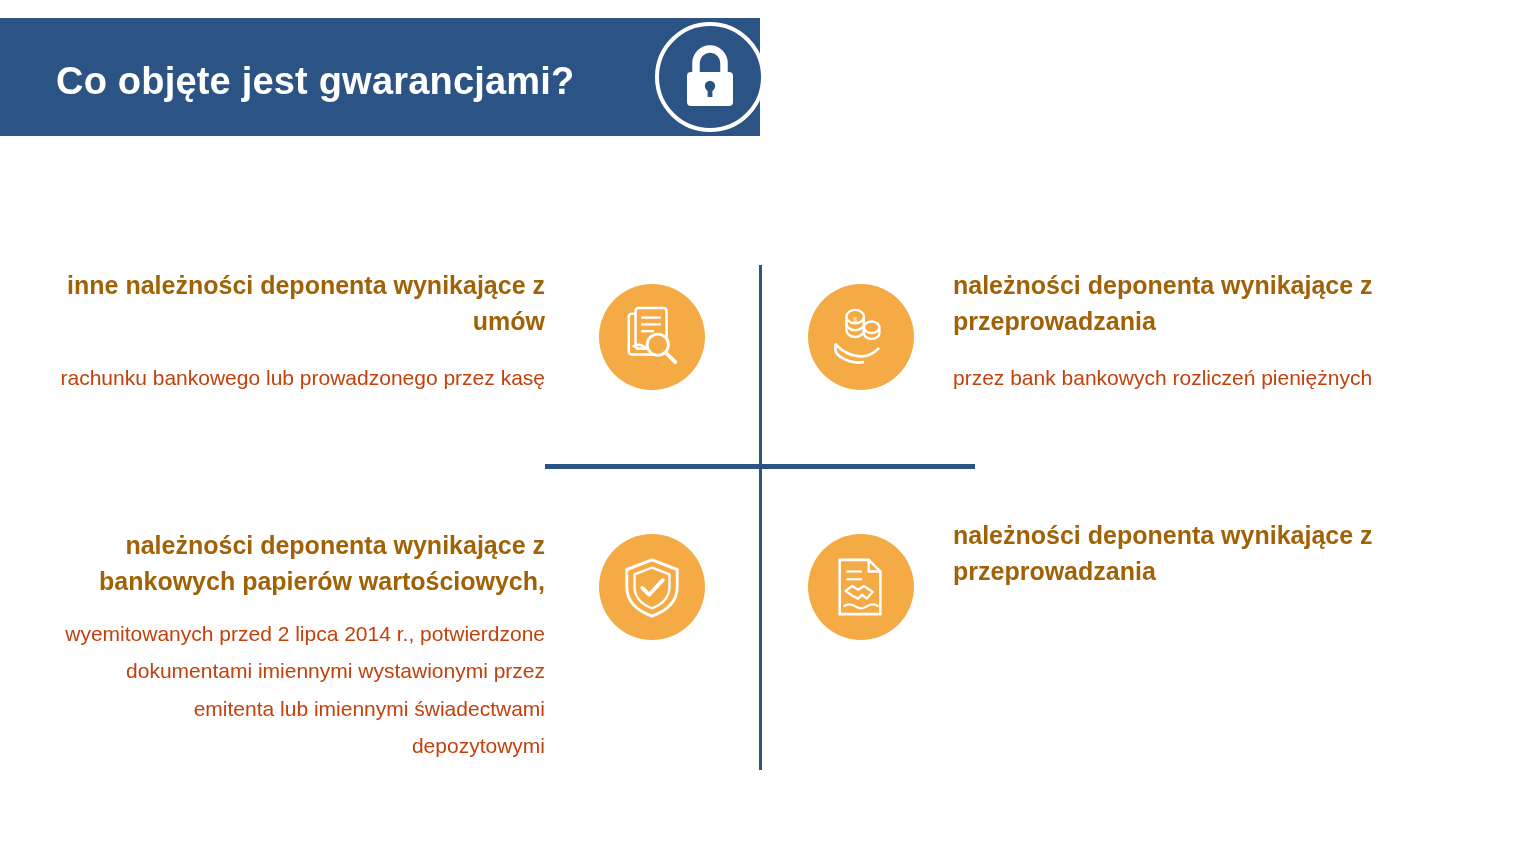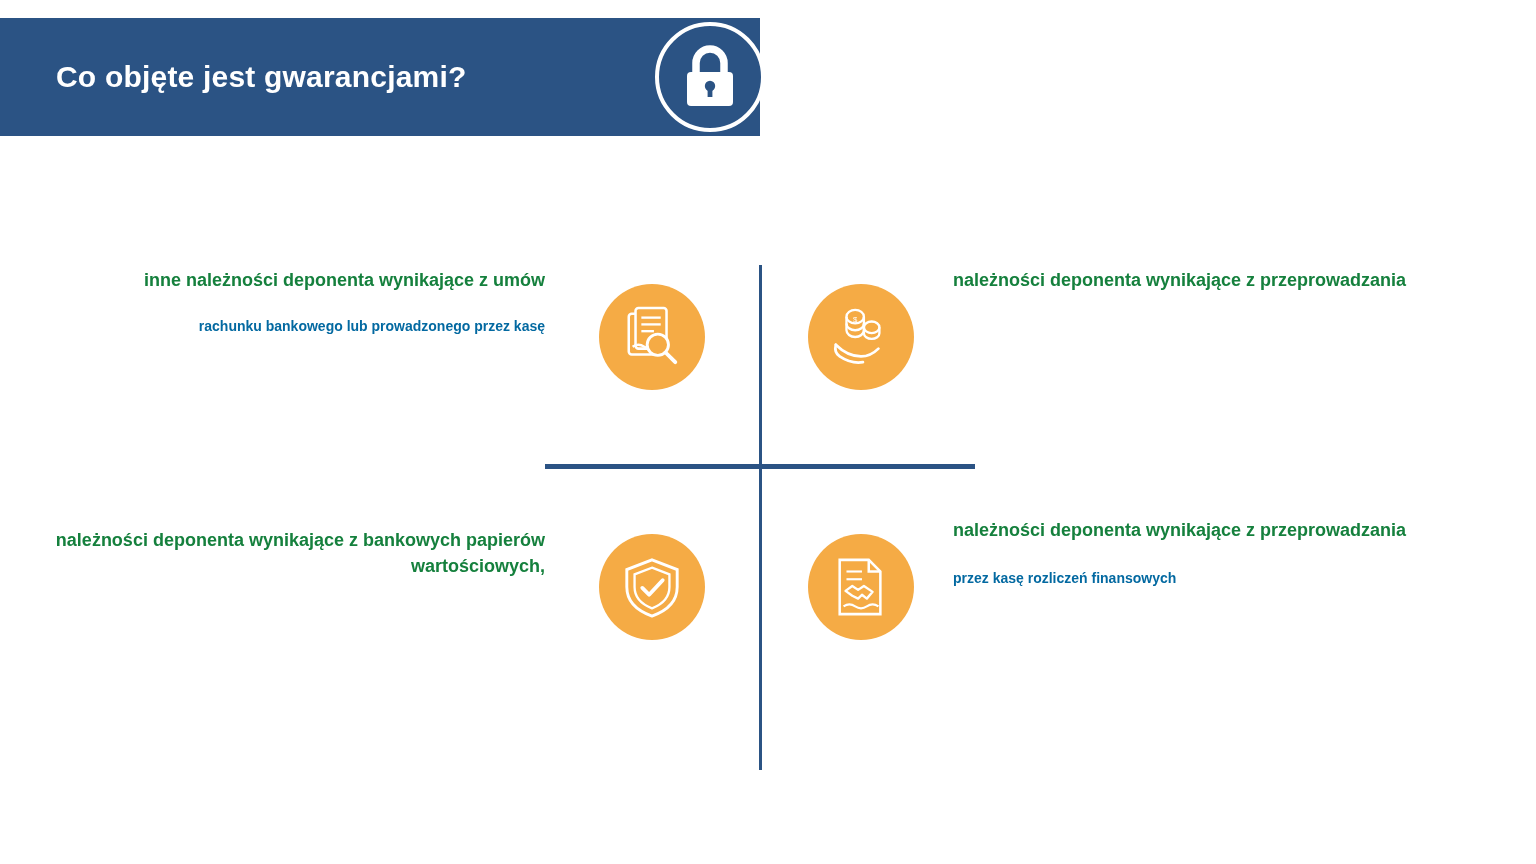--- a/index.html
+++ b/index.html
@@ -22,21 +22,21 @@
     left: 0;
     top: 18px;
     width: 760px;
     height: 118px;
     background: #2b5384;
   }
   .header-title {
     position: absolute;
     left: 56px;
     top: 60px;
-    font-size: 30px;
+    font-size: 38px;
     font-weight: bold;
     color: #ffffff;
     letter-spacing: 0.2px;
   }
   .lock-badge {
     position: absolute;
     left: 655px;
     top: 22px;
     width: 110px;
     height: 110px;
@@ -95,30 +95,30 @@
   }
   .tb-left  { left: 55px;  text-align: right; }
   .tb-right { left: 953px; text-align: left;  }
 
   .tb-tl { top: 118px; }
   .tb-tr { top: 118px; }
   .tb-bl { top: 378px; }
   .tb-br { top: 368px; }
 
   .q-title {
-    font-size: 18px;
+    font-size: 25px;
     font-weight: bold;
-    color: #15803d;
+    color: #a16207;
     line-height: 1.42;
     margin: 0;
   }
   .q-sub {
-    font-size: 14px;
-    font-weight: bold;
-    color: #0369a1;
+    font-size: 21px;
+    font-weight: normal;
+    color: #c2410c;
     line-height: 1.78;
     margin: 16px 0 0 0;
   }
   .tb-tl .q-sub, .tb-tr .q-sub { margin-top: 20px; }
   .tb-br .q-sub { margin-top: 22px; }
 </style>
 </head>
 <body>
 
 <div class="header-bar"></div>
@@ -183,24 +183,25 @@
     </svg>
   </div>
 
   <div class="text-block tb-left tb-tl">
     <p class="q-title">inne należności deponenta wynikające z umów</p>
     <p class="q-sub">rachunku bankowego lub prowadzonego przez kasę</p>
   </div>
 
   <div class="text-block tb-right tb-tr">
     <p class="q-title">należności deponenta wynikające z przeprowadzania</p>
+    <p class="q-sub">przez bank bankowych rozliczeń pieniężnych</p>
   </div>
 
   <div class="text-block tb-left tb-bl">
     <p class="q-title">należności deponenta wynikające z bankowych papierów wartościowych,</p>
+    <p class="q-sub">wyemitowanych przed 2 lipca 2014 r., potwierdzone dokumentami imiennymi wystawionymi przez emitenta lub imiennymi świadectwami depozytowymi</p>
   </div>
 
   <div class="text-block tb-right tb-br">
     <p class="q-title">należności deponenta wynikające z przeprowadzania</p>
-    <p class="q-sub">przez kasę rozliczeń finansowych</p>
   </div>
 
 </div>
 
 </body></html>

